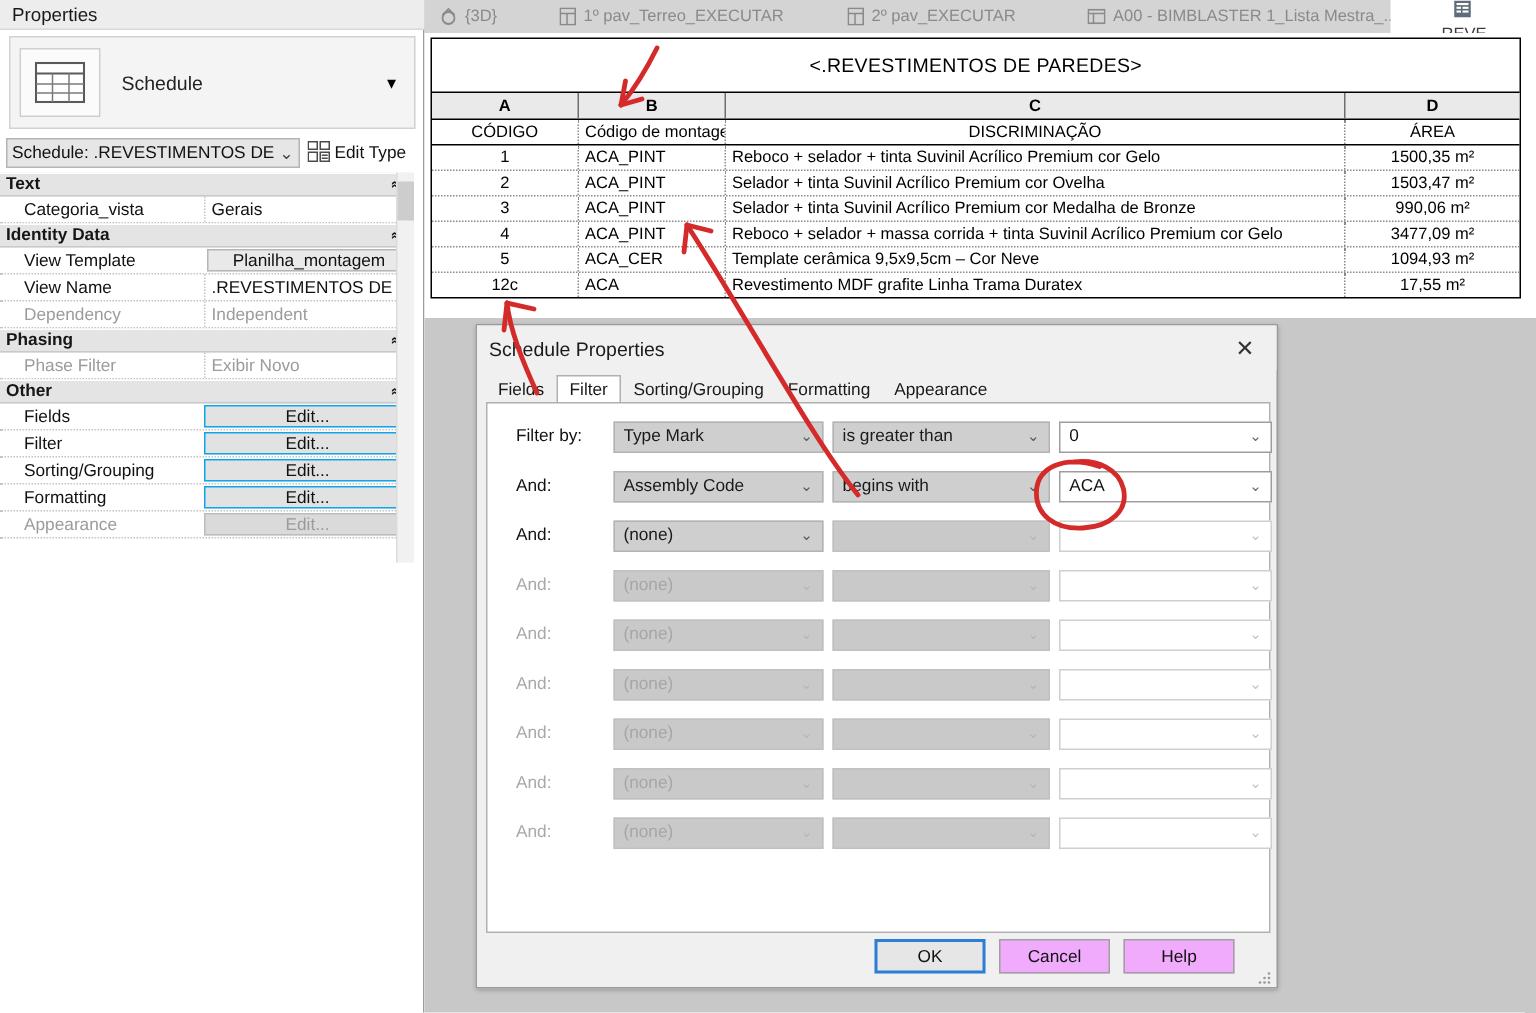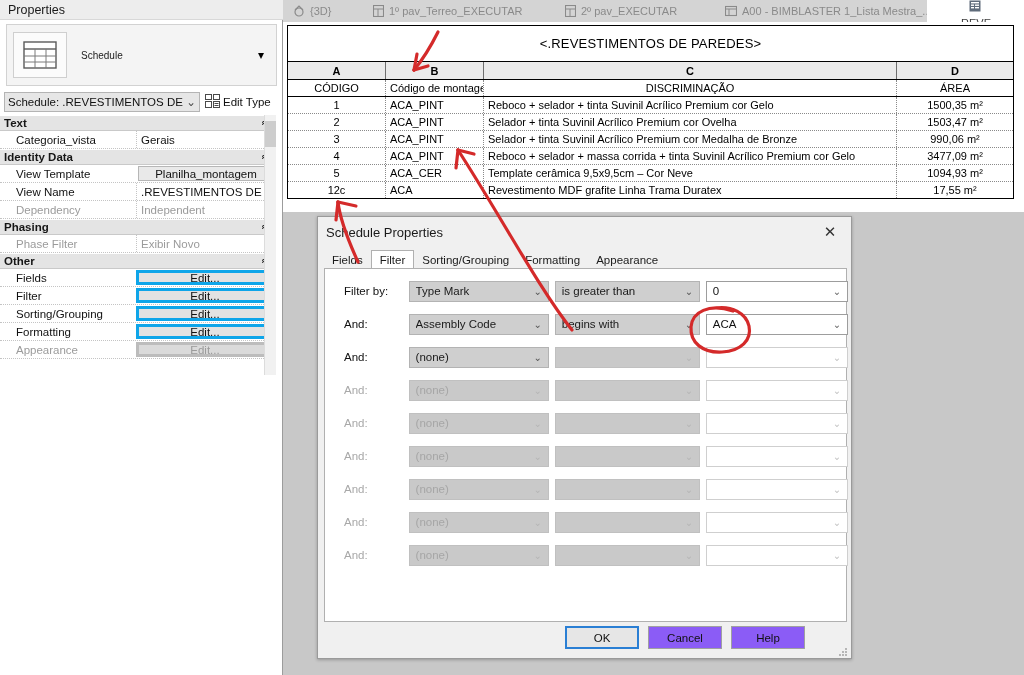--- a/index.html
+++ b/index.html
@@ -31,21 +31,21 @@
   .type-selector{
     position:absolute;left:6px;top:24px;width:271px;height:62px;
     background:#f4f4f4;border:1px solid #d2d2d2;box-sizing:border-box;
     display:flex;align-items:center;
   }
   .type-icon{
     width:54px;height:46px;margin-left:6px;
     background:#fbfbfb;border:1px solid #cfcfcf;
     display:flex;align-items:center;justify-content:center;box-sizing:border-box;
   }
-  .type-name{margin-left:14px;font-size:10px;color:#222;flex:1;}
+  .type-name{margin-left:14px;font-size:13px;color:#222;flex:1;}
   .type-caret{margin-right:12px;}
 
   .schedule-row{
     position:absolute;left:4px;top:92px;width:276px;height:20px;
     display:flex;align-items:center;
   }
   .schedule-combo{
     width:196px;height:20px;background:#e6e6e6;border:1px solid #b4b4b4;
     box-sizing:border-box;display:flex;align-items:center;
     font-size:11.5px;color:#111;padding-left:3px;overflow:hidden;white-space:nowrap;
@@ -81,21 +81,21 @@
     flex:1;padding-left:4px;display:flex;align-items:center;
     border-left:1px dotted #c4c4c4;color:#111;box-sizing:border-box;
     overflow:hidden;white-space:nowrap;
   }
   .pr.dim .k,.pr.dim .v{color:#9b9b9b;}
   .pr .v.boxed{
     background:#e9e9e9;border:1px solid #b6b6b6;margin:1px 2px;
     justify-content:center;font-size:11.5px;
   }
   .pr .v.btn{
-    background:#e2e2e2;border:3px solid #0ea5e9;margin:1px 2px 1px 0;
+    background:#e2e2e2;border:1px solid #0ea5e9;margin:1px 2px 1px 0;
     justify-content:center;font-size:11.5px;text-align:right;
   }
   .pr .v.btn.dis{color:#9b9b9b;background:#dadada;border-color:#bcbcbc;}
 
   .props-scroll{
     position:absolute;right:6px;top:115px;width:11px;height:260px;
     background:#f1f1f1;border-left:1px solid #dcdcdc;
   }
   .props-scroll .thumb{
     position:absolute;left:0;top:6px;width:11px;height:26px;background:#cdcdcd;
@@ -215,24 +215,24 @@
   }
   .tbox .cv{width:20px;text-align:center;color:#666;font-size:10px;margin-left:auto;}
   .tbox.dis{border-color:#cfcfcf;}
   .tbox.dis .cv{color:#c3c3c3;}
   .w-a{width:141px;}
   .w-b{width:146px;}
   .w-c{width:143px;}
 
   .dlg-buttons{
     position:absolute;left:0;bottom:8px;width:100%;height:24px;
-    display:flex;justify-content:flex-end;gap:9px;padding-right:46px;box-sizing:border-box;
+    display:flex;justify-content:flex-end;gap:9px;padding-right:28px;box-sizing:border-box;
   }
   .dbtn{
-    width:74px;height:23px;background:#8b5cf6;border:1px solid #a0a0a0;
+    width:74px;height:23px;background:#f0abfc;border:1px solid #a0a0a0;
     display:flex;align-items:center;justify-content:center;
     font-size:11.5px;color:#111;box-sizing:border-box;
   }
   .dbtn.primary{border:2px solid #2a7fd4;background:#e6e6e6;}
   .dlg-grip{
     position:absolute;right:3px;bottom:2px;width:10px;height:10px;
   }
 
   
   .ink{position:absolute;left:0;top:0;width:1024px;height:675px;pointer-events:none;}

